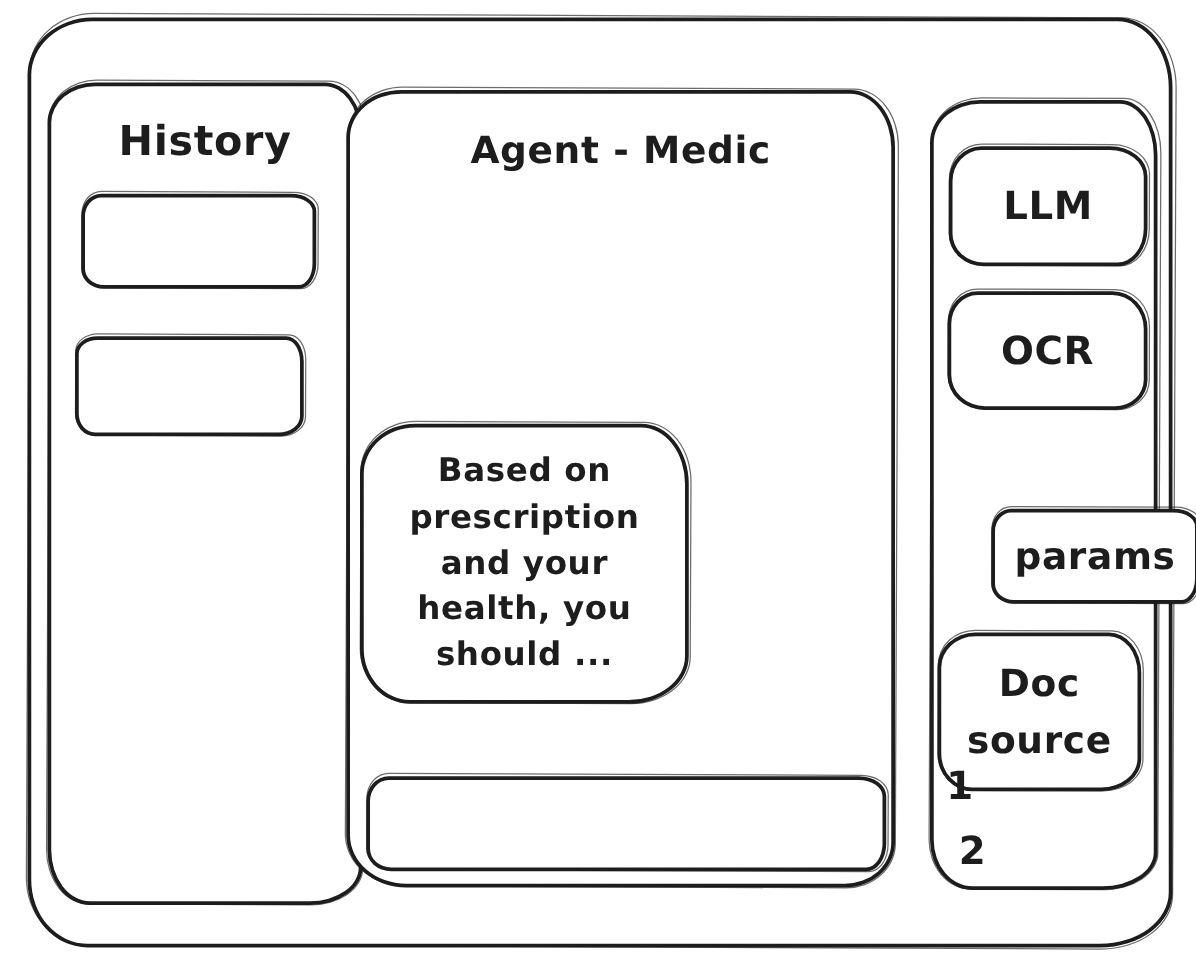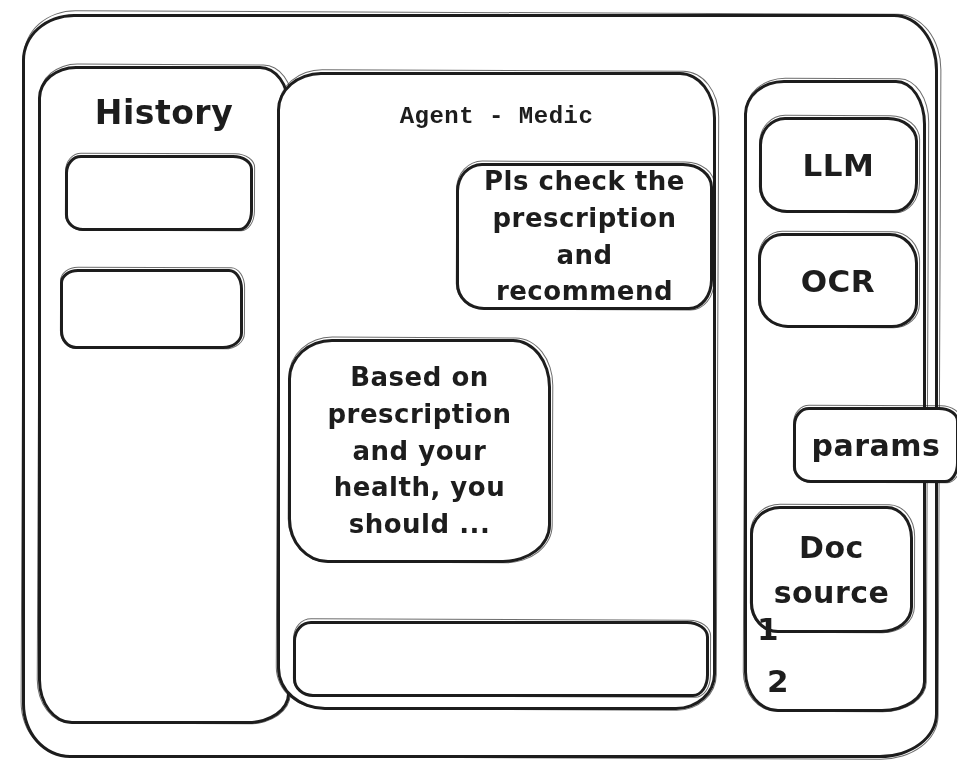--- a/index.html
+++ b/index.html
@@ -67,22 +67,21 @@
 
   
   .chat-panel {
     left: 277px; top: 72px; width: 439px; height: 638px;
     border-radius: 44px 36px 40px 48px / 38px 46px 36px 42px;
   }
   .chat-title {
     position: absolute;
     left: 0; right: 0; top: 28px;
     text-align: center;
-    font-size: 24px;
-    font-family: Liberation Mono, monospace;
+    font-size: 30px;
   }
   .bubble {
     display: flex;
     align-items: center;
     justify-content: center;
     text-align: center;
     font-size: 26px;
     line-height: 1.42;
   }
   .user-bubble {
@@ -162,23 +161,20 @@
 
   <div class="sketch history-panel">
     <div class="hand history-title">History</div>
     <div class="sketch history-item-1"></div>
     <div class="sketch history-item-2"></div>
   </div>
 
   <div class="sketch chat-panel">
     <div class="hand chat-title">Agent - Medic</div>
 
-    <div class="sketch bubble hand user-bubble">
-      <span>Pls check the prescription and recommend</span>
-    </div>
 
     <div class="sketch bubble hand assistant-bubble">
       <span>Based on prescription and your health, you should ...</span>
     </div>
 
     <div class="sketch input-wrap">
       <input type="text" value="" style="">
     </div>
   </div>
 

